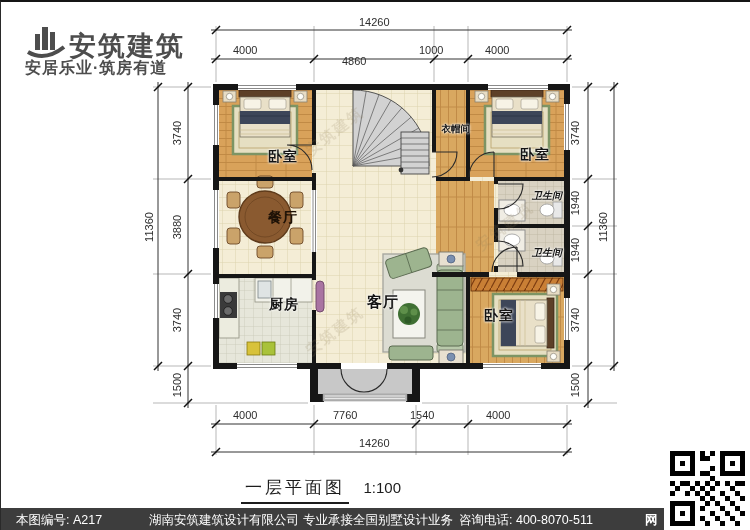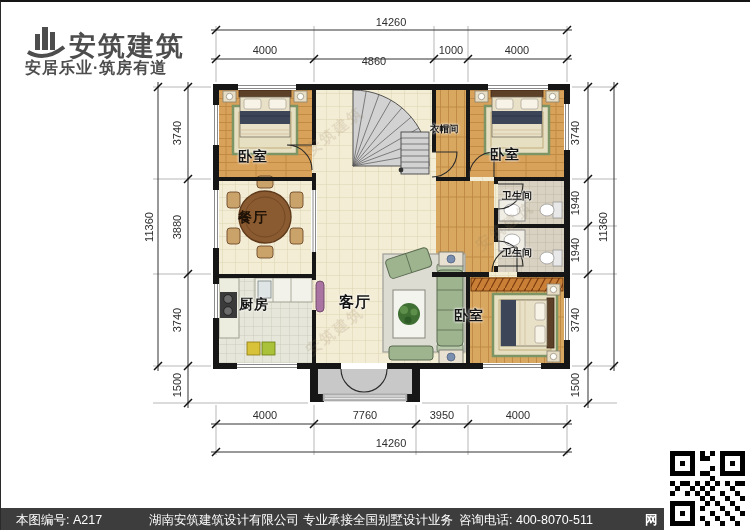--- a/index.html
+++ b/index.html
@@ -8,29 +8,29 @@
     font-family:"Liberation Sans","DejaVu Sans",sans-serif;
     box-sizing:border-box;border-top:2px solid #151515;border-left:1px solid #2a2a2a;
   }
   .abs{position:absolute;}
   
   #brand-name{position:absolute;left:68px;top:26px;font-size:27px;font-weight:700;
     color:#4d4d4d;letter-spacing:2px;}
   #brand-tagline{position:absolute;left:24px;top:56px;font-size:16px;font-weight:700;
     color:#4d4d4d;letter-spacing:1px;}
   
-  .dimh{position:absolute;width:64px;height:14px;line-height:14px;text-align:center;
+  .dimh{position:absolute;width:64px;height:14px;line-height:14px;text-align:left;
     font-size:11px;color:#2e2e2e;}
   .dimv{position:absolute;width:64px;height:14px;line-height:14px;text-align:center;
     font-size:11px;color:#2e2e2e;transform:rotate(-90deg);}
   
-  .room{position:absolute;width:60px;text-align:left;font-weight:700;color:#141414;
+  .room{position:absolute;width:60px;text-align:right;font-weight:700;color:#141414;
     font-size:14px;letter-spacing:1px;text-shadow:0 0 2px #fff,0 0 3px #fff;}
   .room.small{font-size:9.5px;width:40px;letter-spacing:0;}
-  .room.bath{font-size:10px;letter-spacing:0;}
+  .room.bath{font-size:10px;letter-spacing:0;font-style:italic;}
   .room.big{font-size:15px;}
   .room.table{color:#1d1106;text-shadow:none;}
   
   .wm{position:absolute;font-size:15px;color:#8d7c58;opacity:.17;transform:rotate(-38deg);
     letter-spacing:2px;font-weight:700;pointer-events:none;}
   
   #title-block{position:absolute;left:0;top:474px;width:640px;text-align:center;}
   #title-name{display:inline-block;font-size:17px;color:#1c1c1c;letter-spacing:3px;
     border-bottom:2px solid #1c1c1c;padding:0 4px 3px 4px;}
   #title-scale{display:inline-block;font-size:15px;color:#1c1c1c;margin-left:10px;}
@@ -290,21 +290,21 @@
   <div class="wm" style="left:300px;top:320px">安筑建筑</div>
 
   <div class="dimh" style="left:358px;top:13px">14260</div>
   <div class="dimh" style="left:232px;top:41px">4000</div>
   <div class="dimh" style="left:341px;top:52px">4860</div>
   <div class="dimh" style="left:418px;top:41px">1000</div>
   <div class="dimh" style="left:484px;top:41px">4000</div>
 
   <div class="dimh" style="left:232px;top:406px">4000</div>
   <div class="dimh" style="left:332px;top:406px">7760</div>
-  <div class="dimh" style="left:409px;top:406px">3950</div>
+  <div class="dimh" style="left:409px;top:406px">1540</div>
   <div class="dimh" style="left:485px;top:406px">4000</div>
   <div class="dimh" style="left:358px;top:434px">14260</div>
 
   <div class="dimv" style="left:116px;top:218px">11360</div>
   <div class="dimv" style="left:144px;top:124px">3740</div>
   <div class="dimv" style="left:144px;top:218px">3880</div>
   <div class="dimv" style="left:144px;top:311px">3740</div>
   <div class="dimv" style="left:144px;top:376px">1500</div>
 
   <div class="dimv" style="left:542px;top:124px">3740</div>
@@ -317,20 +317,24 @@
   <div class="room" style="left:237px;top:146px">卧室</div>
   <div class="room table" style="left:237px;top:207px">餐厅</div>
   <div class="room" style="left:238px;top:294px">厨房</div>
   <div class="room big" style="left:338px;top:291px">客厅</div>
   <div class="room small" style="left:429px;top:121px">衣帽间</div>
   <div class="room" style="left:489px;top:144px">卧室</div>
   <div class="room bath" style="left:501px;top:187px">卫生间</div>
   <div class="room bath" style="left:501px;top:244px">卫生间</div>
   <div class="room" style="left:453px;top:305px">卧室</div>
 
+  <div id="title-block">
+    <span id="title-name">一层平面图</span>
+    <span id="title-scale">1:100</span>
+  </div>
 
   <div id="footer">
     <span id="footer-sheetno">本图编号: A217</span>
     <span id="footer-company">湖南安筑建筑设计有限公司</span>
     <span id="footer-service">专业承接全国别墅设计业务</span>
     <span id="footer-phone">咨询电话: 400-8070-511</span>
     <span id="footer-web">网</span>
   </div>
 
   <svg class="abs" style="left:0;top:0" width="750" height="530" viewBox="0 0 750 530">

